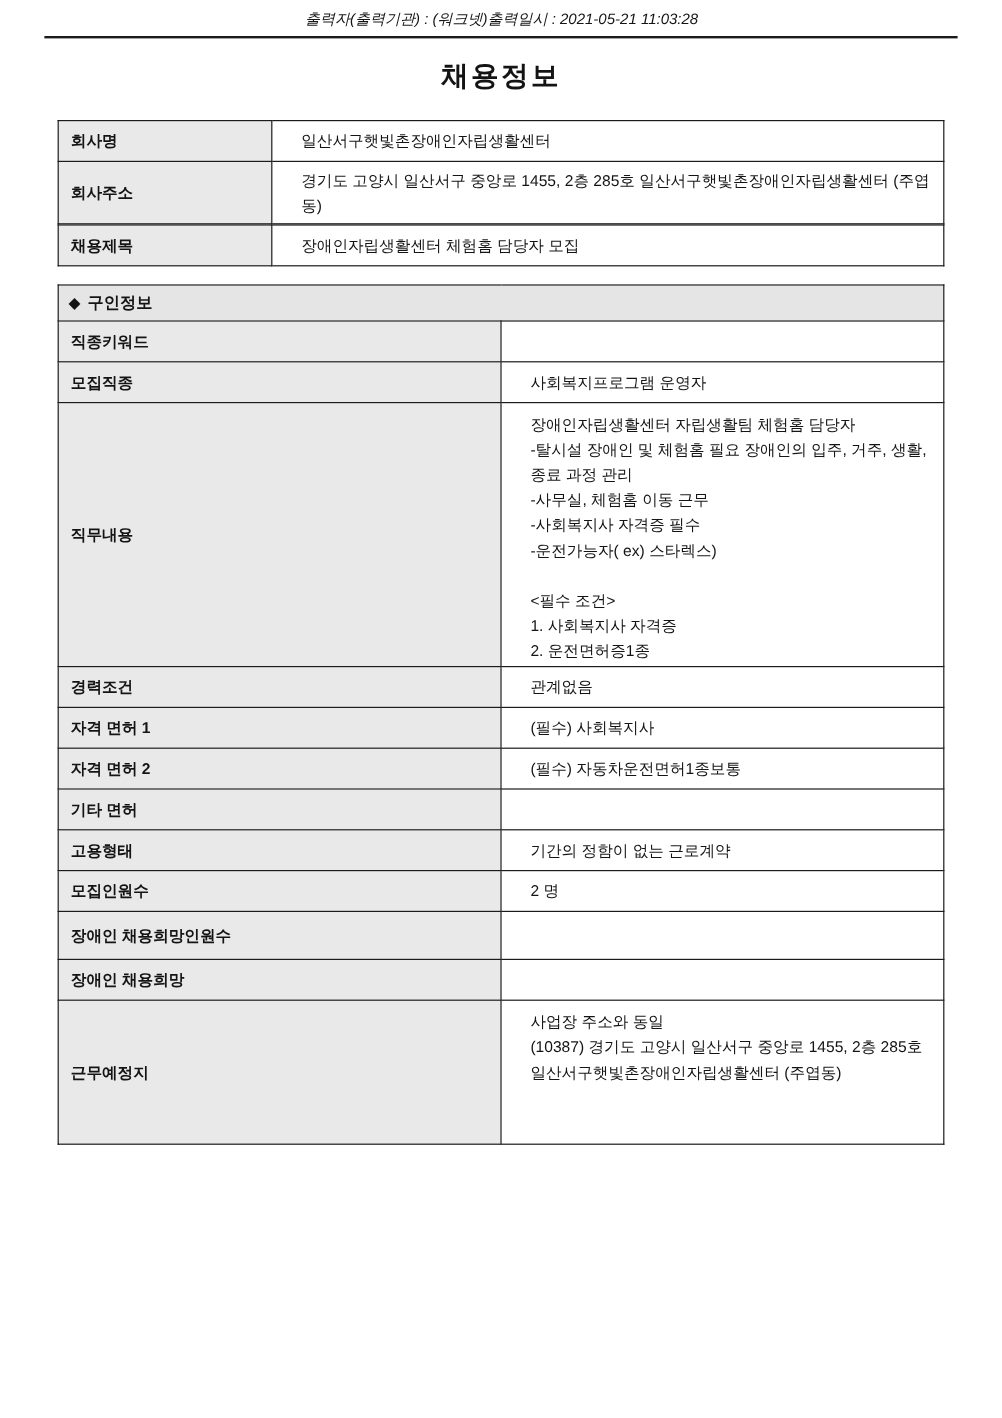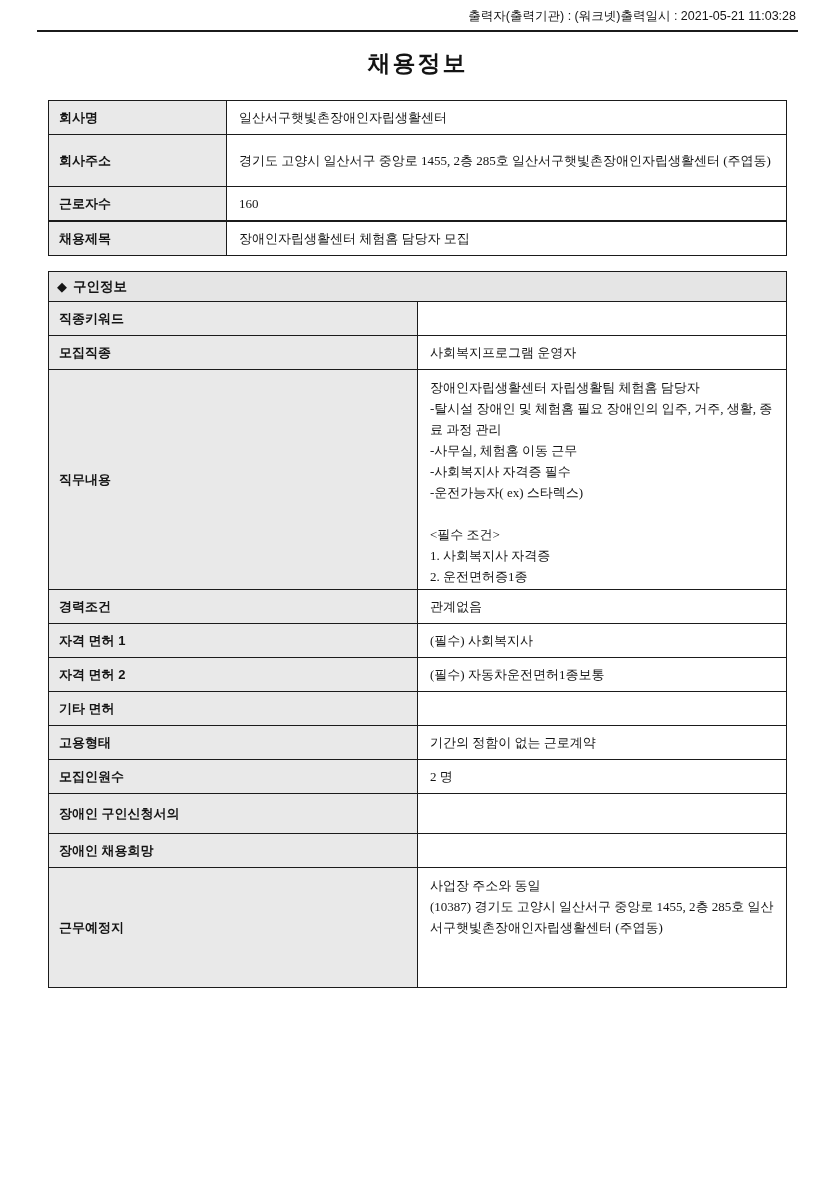--- a/index.html
+++ b/index.html
@@ -15,24 +15,25 @@
     position: relative;
     overflow: hidden;
   }
   
   .header-wrap {
     margin: 0 37px 0 37px;
     border-bottom: 2px solid #1b1b1b;
   }
   .header-row {
     display: flex;
-    justify-content: flex-end;
+    justify-content: center;
     align-items: flex-end;
     padding: 8px 2px 5px 3px;
     font-size: 12.5px;
+    font-style: italic;
   }
   
   .doc-title {
     text-align: center;
     font-size: 23px;
     font-weight: bold;
     letter-spacing: 2px;
     margin-top: 16px;
   }
   
@@ -53,25 +54,24 @@
     overflow: hidden;
   }
   .lbl {
     background: #e9e9e9;
     font-weight: bold;
     width: 157px;
     padding-left: 10px;
   }
   .val {
     background: #ffffff;
-    padding-left: 12px;
+    padding-left: 24px;
     line-height: 21px;
     white-space: pre-wrap;
     word-break: break-all;
-    font-family: Liberation Serif, serif;
   }
   
   .cert-table { margin-bottom: 16px; }
   .cert-agency td {
     background: #e9e9e9;
     font-weight: bold;
     height: 29px;
     font-size: 13.5px;
     padding-left: 12px;
   }
@@ -121,24 +121,20 @@
   <table class="company-table">
     <tbody>
         <tr class="r">
       <td class="lbl">회사명</td>
       <td class="val">일산서구햇빛촌장애인자립생활센터</td>
     </tr>
     <tr class="r-addr">
       <td class="lbl">회사주소</td>
       <td class="val">경기도 고양시 일산서구 중앙로 1455, 2층 285호 일산서구햇빛촌장애인자립생활센터 (주엽동)</td>
     </tr>
-    <tr class="r">
-      <td class="lbl">근로자수</td>
-      <td class="val">160</td>
-    </tr>
   </tbody>
     </table>
 
   <table class="title-table">
     <tbody>
         <tr class="r">
       <td class="lbl">채용제목</td>
       <td class="val">장애인자립생활센터 체험홈 담당자 모집</td>
     </tr>
   </tbody>
@@ -187,21 +183,21 @@
     </tr>
     <tr class="r">
       <td class="lbl">고용형태</td>
       <td class="val">기간의 정함이 없는 근로계약</td>
     </tr>
     <tr class="r">
       <td class="lbl">모집인원수</td>
       <td class="val">2 명</td>
     </tr>
     <tr class="r-tall">
-      <td class="lbl">장애인 구인신청서의</td>
+      <td class="lbl">장애인 채용희망인원수</td>
       <td class="val"></td>
     </tr>
     <tr class="r">
       <td class="lbl">장애인 채용희망</td>
       <td class="val"></td>
     </tr>
     <tr class="r-workloc">
       <td class="lbl">근무예정지</td>
       <td class="val">사업장 주소와 동일
 (10387) 경기도 고양시 일산서구 중앙로 1455, 2층 285호 일산서구햇빛촌장애인자립생활센터 (주엽동)</td>

